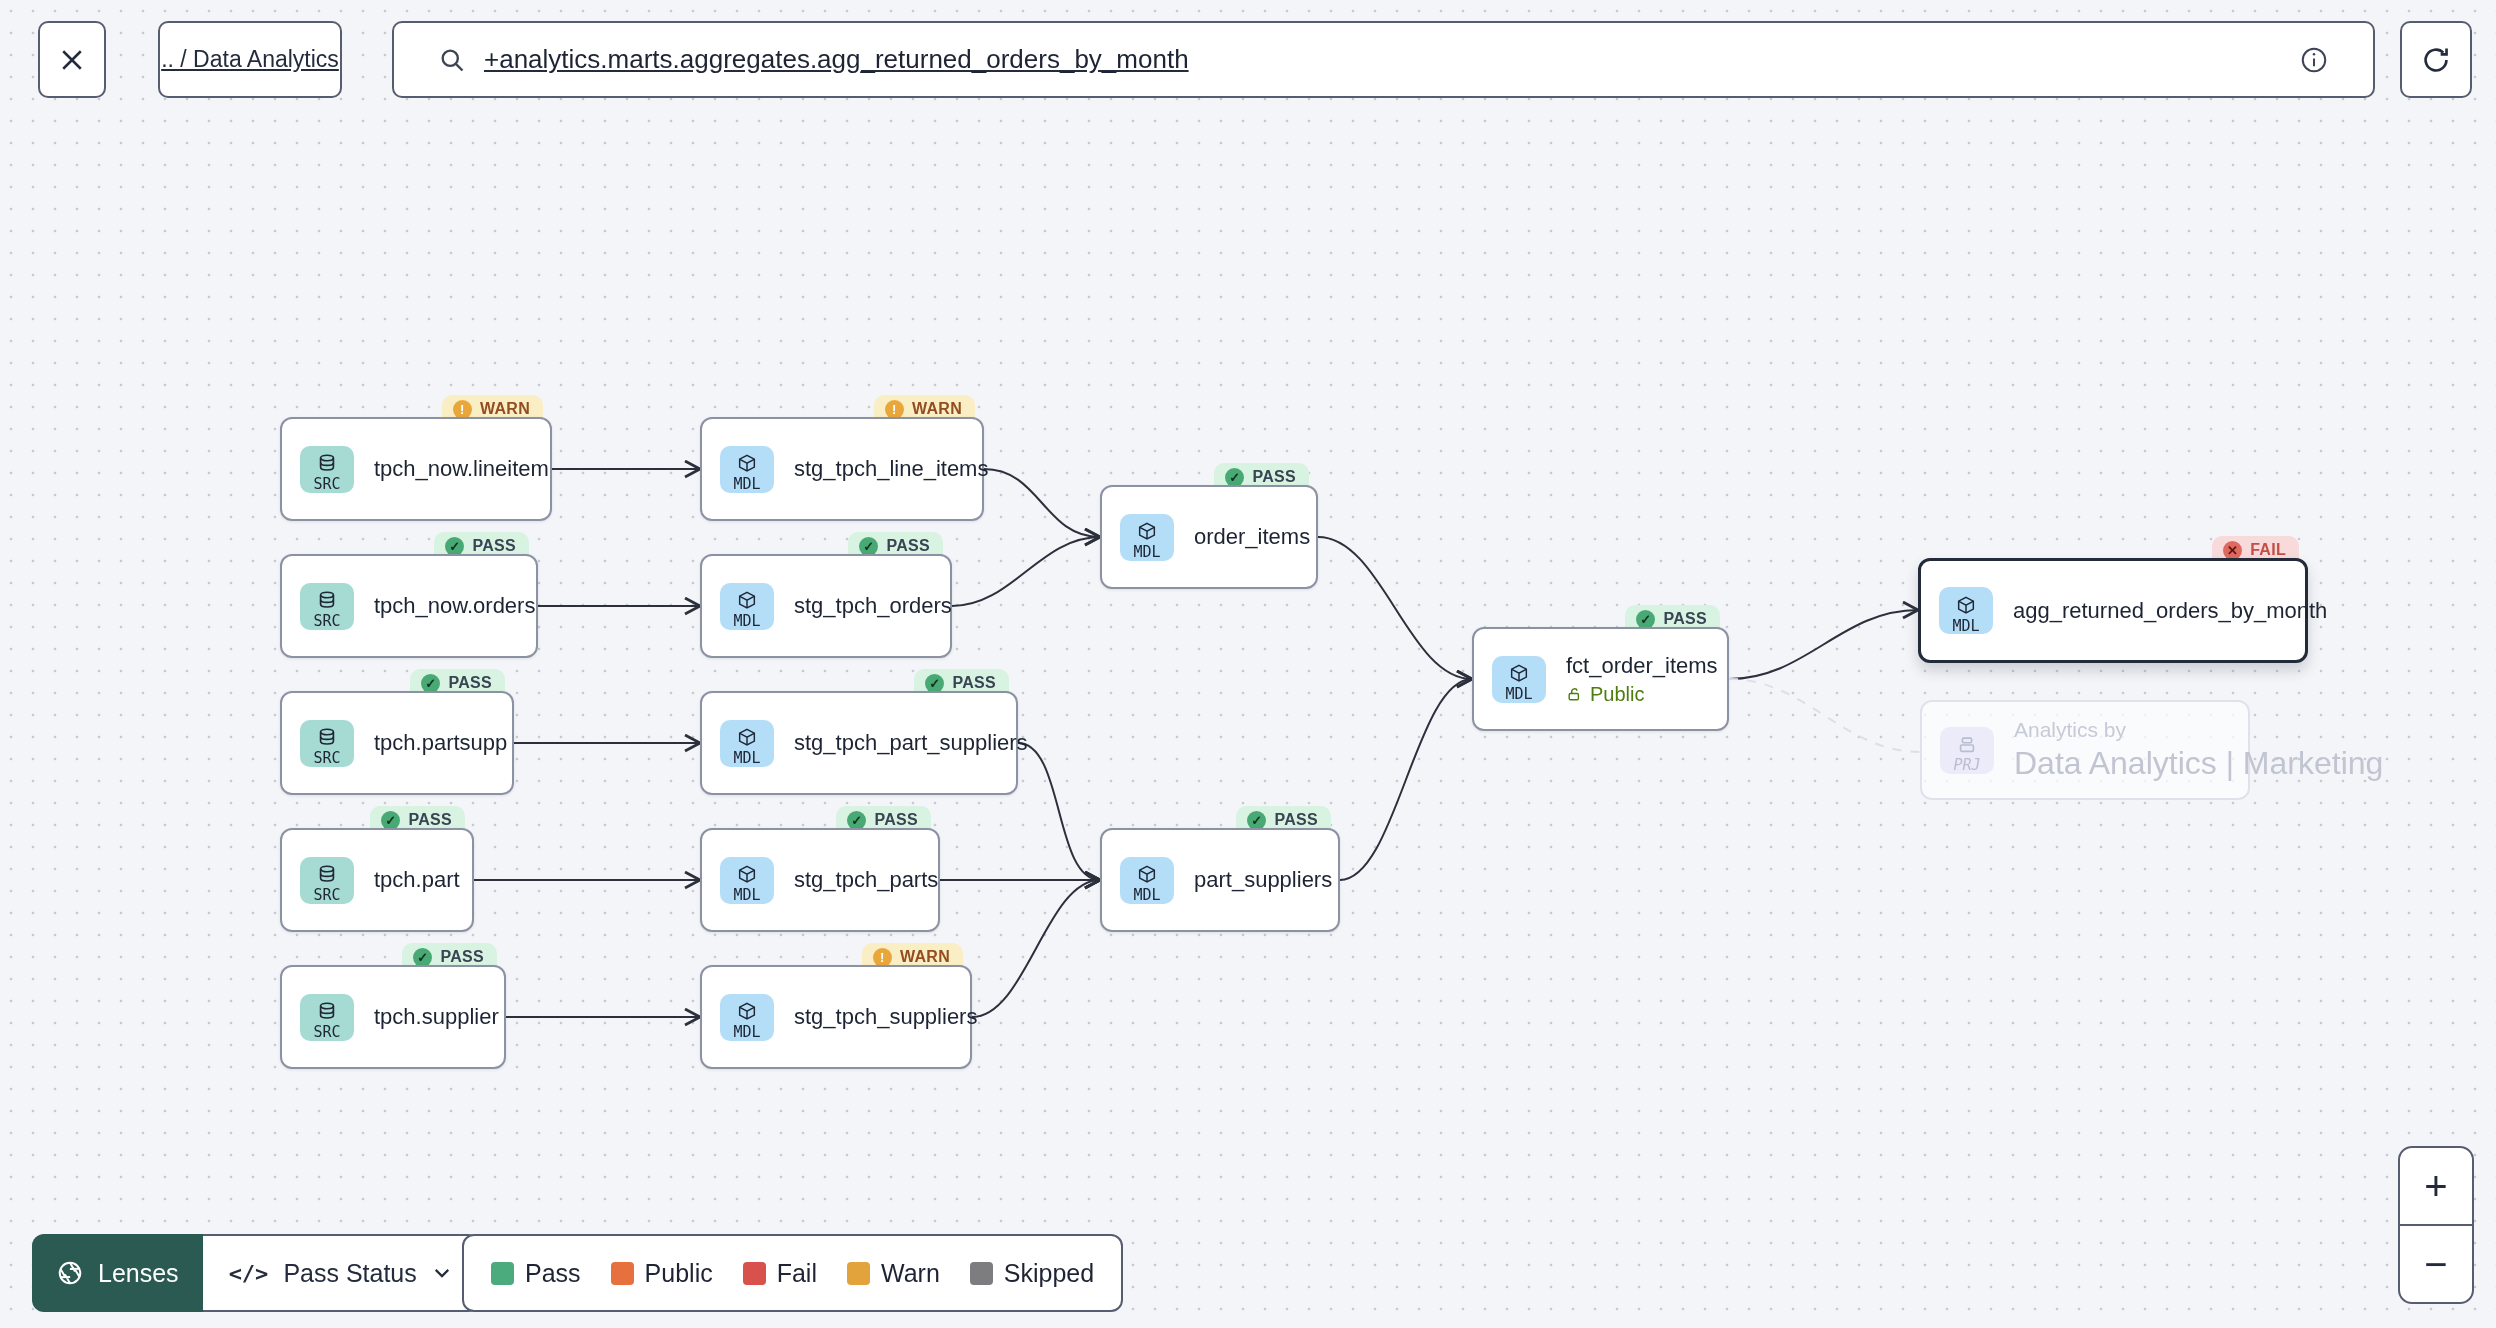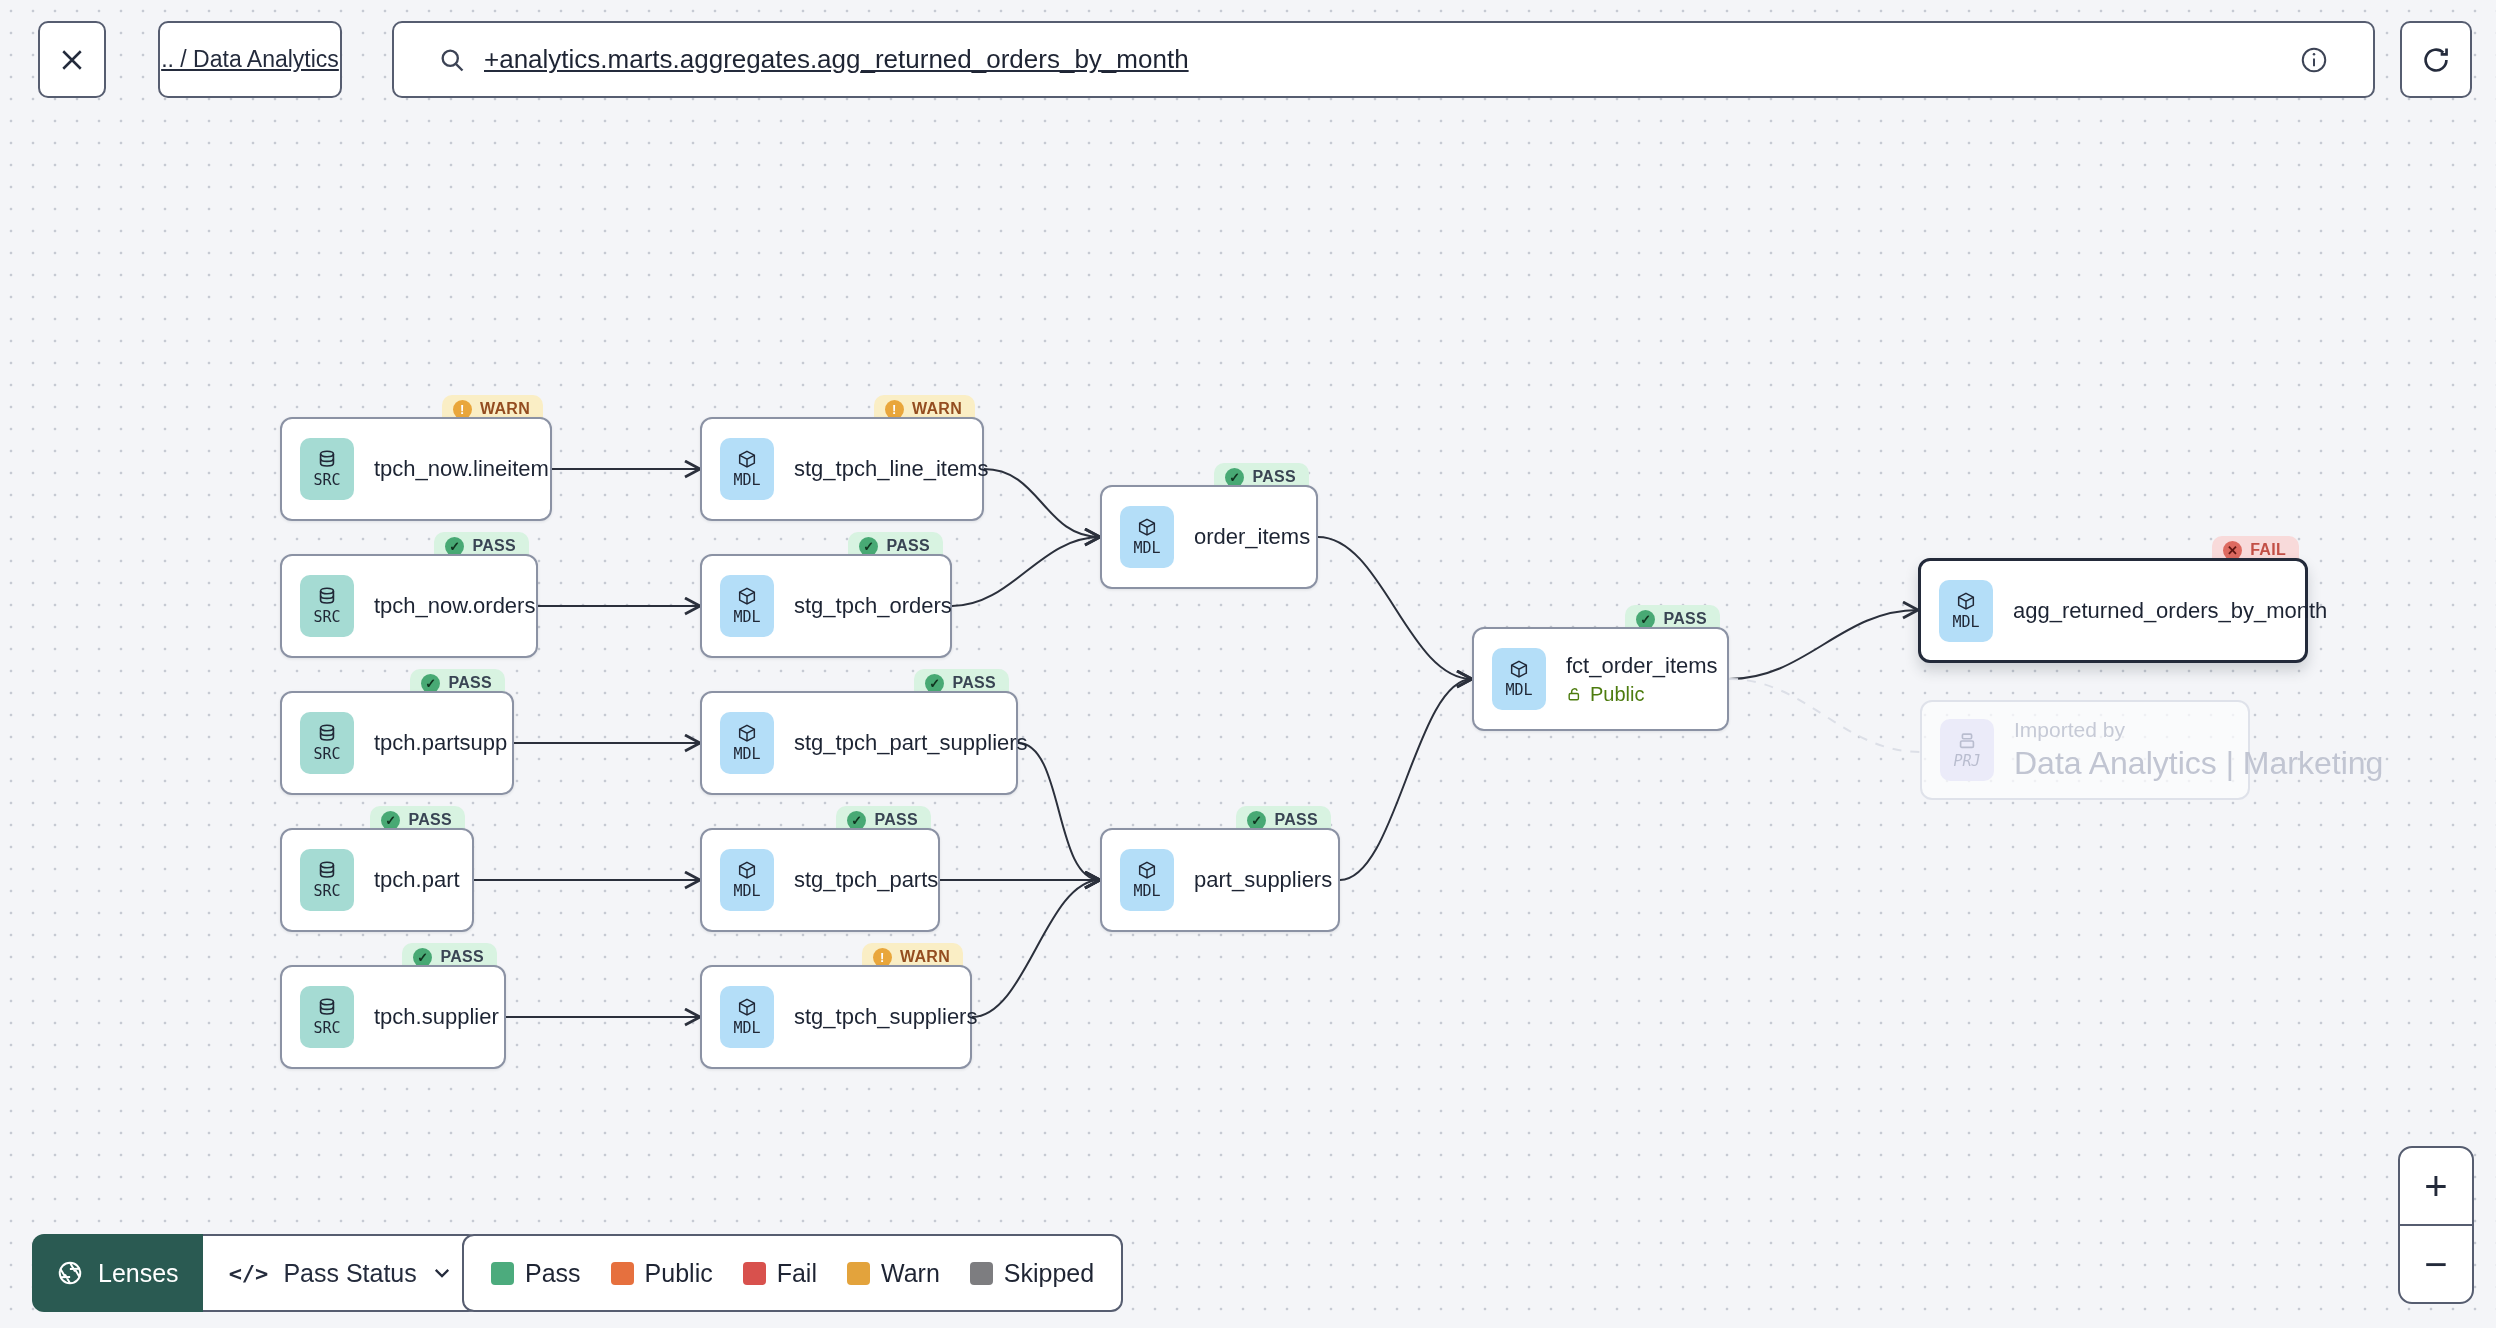--- a/index.html
+++ b/index.html
@@ -59,22 +59,22 @@
   .node {
     position:absolute; height:104px; z-index:2;
     background:#fff; border:2px solid #8b92a4; border-radius:12px;
     display:flex; align-items:center; gap:20px; padding-left:18px;
     box-shadow:0 1px 3px rgba(30,35,48,.10);
     cursor:pointer; white-space:nowrap;
   }
   .node .nlabel { font-size:22px; font-weight:500; color:#1d2433; }
   .node.selected { border:3px solid #232a3a; box-shadow:0 8px 14px rgba(35,42,58,.18); }
   .chip {
-    width:54px; height:62px; border-radius:10px; flex:none;
-    display:flex; flex-direction:column; align-items:center; justify-content:center;
+    width:54px; height:47px; border-radius:10px; flex:none;
+    display:flex; flex-direction:column; align-items:center; justify-content:flex-end;
     font-family:"DejaVu Sans Mono", monospace; font-size:15px; color:#202736; line-height:1.1;
   }
   .chip svg { display:block; margin-bottom:1px; }
   .chip.src { background:#a5dbd3; }
   .chip.mdl { background:#b4def8; }
   .chip.prj { background:#ebebf9; }
   .sub-access {
     display:flex; align-items:center; gap:7px;
     font-size:20px; color:#4d7c0f; margin-top:4px; font-weight:400;
   }
@@ -370,21 +370,21 @@
 
 <div class="node ghost" style="left:1920px;top:700px;width:330px;height:100px">
   <div class="chip prj">
       <svg width="22" height="22" viewBox="0 0 24 24" fill="none" stroke="currentColor" stroke-width="1.8">
         <rect x="7" y="4.5" width="10" height="5" rx="1.2"></rect>
         <rect x="5" y="12" width="14" height="7" rx="1.4"></rect>
       </svg>
       <span>PRJ</span>
     </div>
   <div>
-    <div class="g1">Imported by</div>
+    <div class="g1">Analytics by</div>
     <div class="g2">Data Analytics | Marketing</div>
   </div>
 </div>
 
 <div class="tbtn" id="close-btn">
   <svg width="30" height="30" viewBox="0 0 24 24" fill="none" stroke="currentColor" stroke-width="2">
       <path d="M5 5l14 14M19 5L5 19"></path>
     </svg>
 </div>
 <div class="tbtn" id="breadcrumb-btn">

